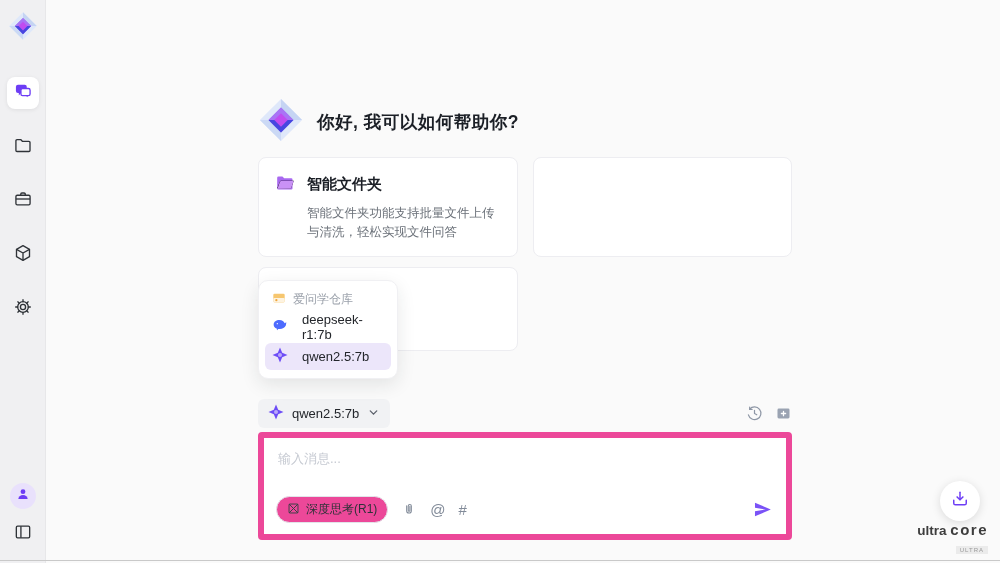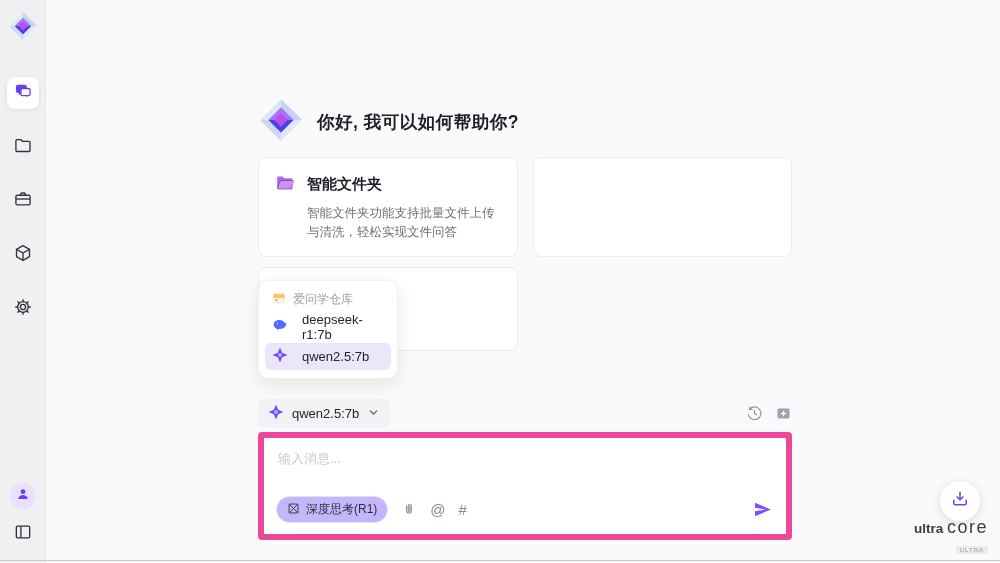--- a/index.html
+++ b/index.html
@@ -41,30 +41,30 @@
   .model-row { position:absolute; left:212px; top:399px; width:534px; display:flex; align-items:center; }
   .model-pill { display:inline-flex; align-items:center; gap:8px; background:#f1f2f4; border-radius:6px; padding:5px 10px; font-size:13px; color:#23262b; cursor:pointer; }
   .model-row-icons { margin-left:auto; display:flex; align-items:center; gap:12px; }
   .icon-btn { cursor:pointer; display:flex; align-items:center; }
 
   
   .composer { position:absolute; left:212px; top:432px; width:534px; height:108px; background:#ffffff; border:6px solid #ec4899; border-radius:4px; }
   .composer textarea { width:100%; height:44px; border:none; outline:none; resize:none; background:transparent; padding:12px 14px 0; font-size:13px; font-family:inherit; color:#333; }
   .composer textarea::placeholder { color:#c6cad2; }
   .composer-bar { position:absolute; left:12px; right:14px; bottom:11px; display:flex; align-items:center; gap:13px; }
-  .think-pill { display:inline-flex; align-items:center; gap:6px; border:1px solid #e2e4e9; border-radius:15px; padding:4px 10px; font-size:12px; color:#2e3238; background:#c4b5fd; cursor:pointer; white-space:nowrap; }
+  .think-pill { display:inline-flex; align-items:center; gap:6px; border:1px solid #e2e4e9; border-radius:15px; padding:4px 10px; font-size:12px; color:#2e3238; background:#ec4899; cursor:pointer; white-space:nowrap; }
   .bar-glyph { font-size:15px; color:#828b99; cursor:pointer; line-height:1; }
   .send-btn { margin-left:auto; cursor:pointer; display:flex; }
 
   
   .fab { position:absolute; right:20px; bottom:42px; width:40px; height:40px; border-radius:50%; background:#fff; box-shadow:0 2px 10px rgba(0,0,0,.13); display:flex; align-items:center; justify-content:center; cursor:pointer; z-index:30; }
   .intel { position:absolute; right:12px; bottom:7px; text-align:right; z-index:30; color:#3d3d3d; }
   .intel-line { font-size:13.5px; }
   .intel-line .i { font-weight:bold; letter-spacing:0; }
-  .intel-line .c { letter-spacing:1.5px; font-weight:400; font-size:18px;margin-top:16px; }
+  .intel-line .c { letter-spacing:1.5px; font-weight:700; font-size:15px;margin-top:16px; }
   .intel-badge { display:inline-block; margin-top:1px; background:#ebebeb; color:#9a9a9a; font-size:6px; letter-spacing:1px; padding:1px 4px; text-transform:uppercase; }
 </style>
 </head>
 <body>
 
 <div class="app">
 
   <div class="sidebar">
     <div class="sb-logo">
       <svg viewBox="0 0 48 48" width="30" height="30">

